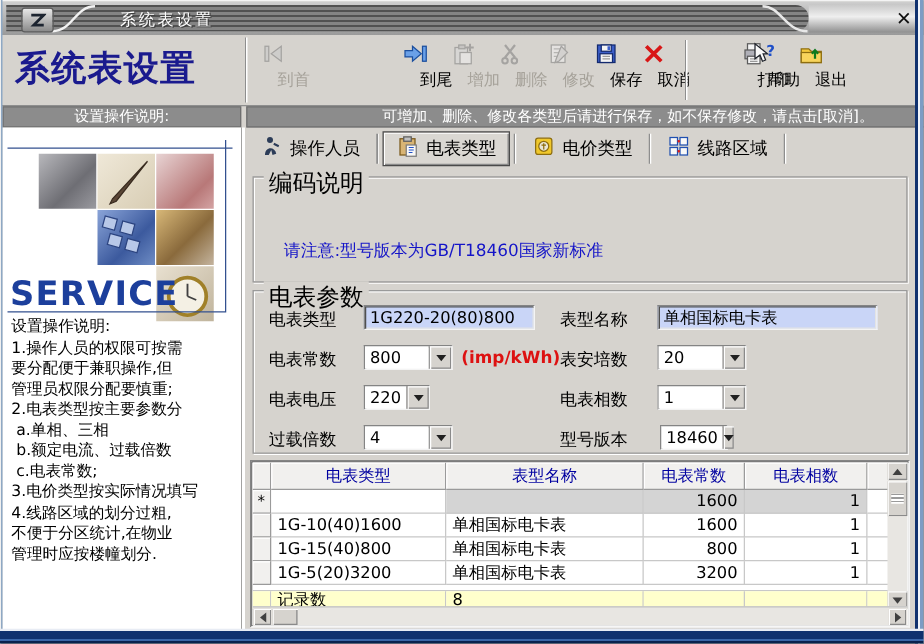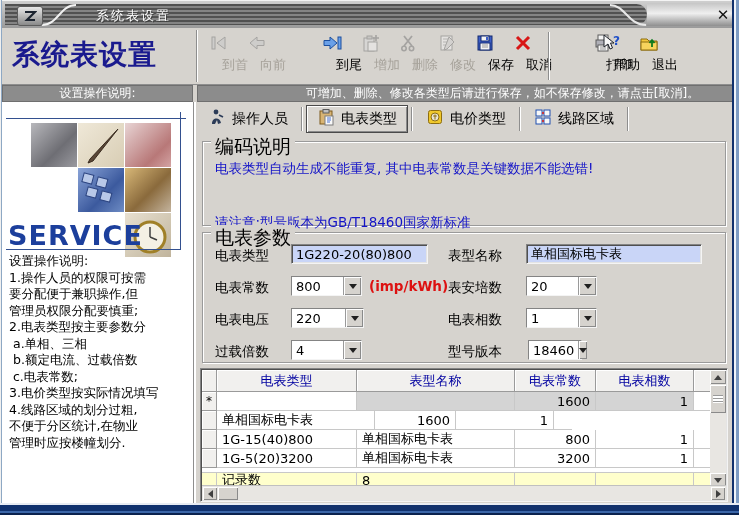--- a/index.html
+++ b/index.html
@@ -139,28 +139,20 @@
 
   <div class="abs tbtn disabled" style="left:200px">
     <span class="ticon">
         <svg width="20" height="20" viewBox="0 0 20 20">
           <rect x="3" y="4" width="3" height="12" fill="#c8c8c8" stroke="#7c7c7c"></rect>
           <path d="M16 4 L8 10 L16 16 Z" fill="#c8c8c8" stroke="#7c7c7c"></path>
         </svg>
       </span>
     <span class="tlbl">到首</span>
   </div>
-  <div class="abs tbtn disabled" style="left:238px">
-    <span class="ticon">
-        <svg width="20" height="20" viewBox="0 0 20 20">
-          <path d="M10 4 L3 10 L10 16 L10 12.5 L17 12.5 L17 7.5 L10 7.5 Z" fill="#c8c8c8" stroke="#7c7c7c"></path>
-        </svg>
-      </span>
-    <span class="tlbl">向前</span>
-  </div>
   <div class="abs tbtn" style="left:314px">
     <span class="ticon">
         <svg width="20" height="20" viewBox="0 0 20 20">
           <path d="M7 4 L14 10 L7 16 L7 12.5 L1 12.5 L1 7.5 L7 7.5 Z" fill="#6aa0e8" stroke="#1c4f9e"></path>
           <rect x="15" y="4" width="3" height="12" fill="#6aa0e8" stroke="#1c4f9e"></rect>
         </svg>
       </span>
     <span class="tlbl">到尾</span>
   </div>
   <div class="abs tbtn disabled" style="left:352px">
@@ -333,22 +325,21 @@
             </g>
             <path d="M9 4 v2 M8 5 h2 M9 12 v2 M8 13 h2" stroke="#d82020" stroke-width="1.2"></path>
           </svg></span>
       <span>线路区域</span>
     </div>
     <div class="tabsep"></div>
   </div>
 
   <div class="abs groupbox" style="left:202px;top:141px;width:524px;height:85px;">
     <span class="grouplabel">编码说明</span>
-    <div class="abs noteline" style="left:12px;top:18px;">电表类型自动生成不能重复, 其中电表常数是关键数据不能选错!</div>
-    <div class="abs noteline" style="left:12px;top:50px;margin-top:22px;">请注意:型号版本为GB/T18460国家新标准</div>
+    <div class="abs noteline" style="left:24px;top:50px;">请注意:型号版本为GB/T18460国家新标准</div>
   </div>
 
   <div class="abs groupbox" style="left:202px;top:232px;width:524px;height:131px;">
     <span class="grouplabel">电表参数</span>
 
     <div class="abs flabel" style="left:12px;top:14px;">电表类型</div>
     <div class="abs tinput sunken" style="left:88px;top:11px;width:137px;">1G220-20(80)800</div>
     <div class="abs flabel" style="left:245px;top:14px;">表型名称</div>
     <div class="abs tinput sunken" style="left:323px;top:11px;width:176px;">单相国标电卡表</div>
 
@@ -362,21 +353,21 @@
     <div class="abs unit-red" style="left:166px;top:45px;">(imp/kWh)</div>
     <div class="abs flabel" style="left:245px;top:46px;">表安培数</div>
     <div class="abs combo sunken" style="left:323px;top:43px;width:71px;">
       <span class="cval">20</span>
       <span class="cbtn">
           <span class="dn-arrow"></span>
         </span>
     </div>
 
     <div class="abs flabel" style="left:12px;top:78px;">电表电压</div>
-    <div class="abs combo sunken" style="left:88px;top:75px;width:73px;">
+    <div class="abs combo sunken" style="left:88px;top:75px;width:53px;">
       <span class="cval">220</span>
       <span class="cbtn">
           <span class="dn-arrow"></span>
         </span>
     </div>
     <div class="abs flabel" style="left:245px;top:78px;">电表相数</div>
     <div class="abs combo sunken" style="left:323px;top:75px;width:71px;">
       <span class="cval">1</span>
       <span class="cbtn">
           <span class="dn-arrow"></span>
@@ -415,20 +406,21 @@
         <div class="gcell gsel" style="width:15px;">*</div>
         <div class="gcell txt" style="width:140px;background:#fff;"></div>
         <div class="gcell txt graybg" style="width:158px;"></div>
         <div class="gcell num graybg" style="width:81px;">1600</div>
         <div class="gcell num graybg" style="width:98px;">1</div>
         <div class="gcell" style="width:18px;border-right:none;background:#fff;"></div>
       </div>
 
       <div class="grow" style="top:41px;height:19px;">
         <div class="gcell gsel" style="width:15px;"></div>
+        <div class="gcell txt" style="width:140px;">1G-10(40)1600</div>
         <div class="gcell txt" style="width:158px;">单相国标电卡表</div>
         <div class="gcell num" style="width:81px;">1600</div>
         <div class="gcell num" style="width:98px;">1</div>
         <div class="gcell" style="width:18px;border-right:none;"></div>
       </div>
       <div class="grow" style="top:60px;height:19px;">
         <div class="gcell gsel" style="width:15px;"></div>
         <div class="gcell txt" style="width:140px;">1G-15(40)800</div>
         <div class="gcell txt" style="width:158px;">单相国标电卡表</div>
         <div class="gcell num" style="width:81px;">800</div>

